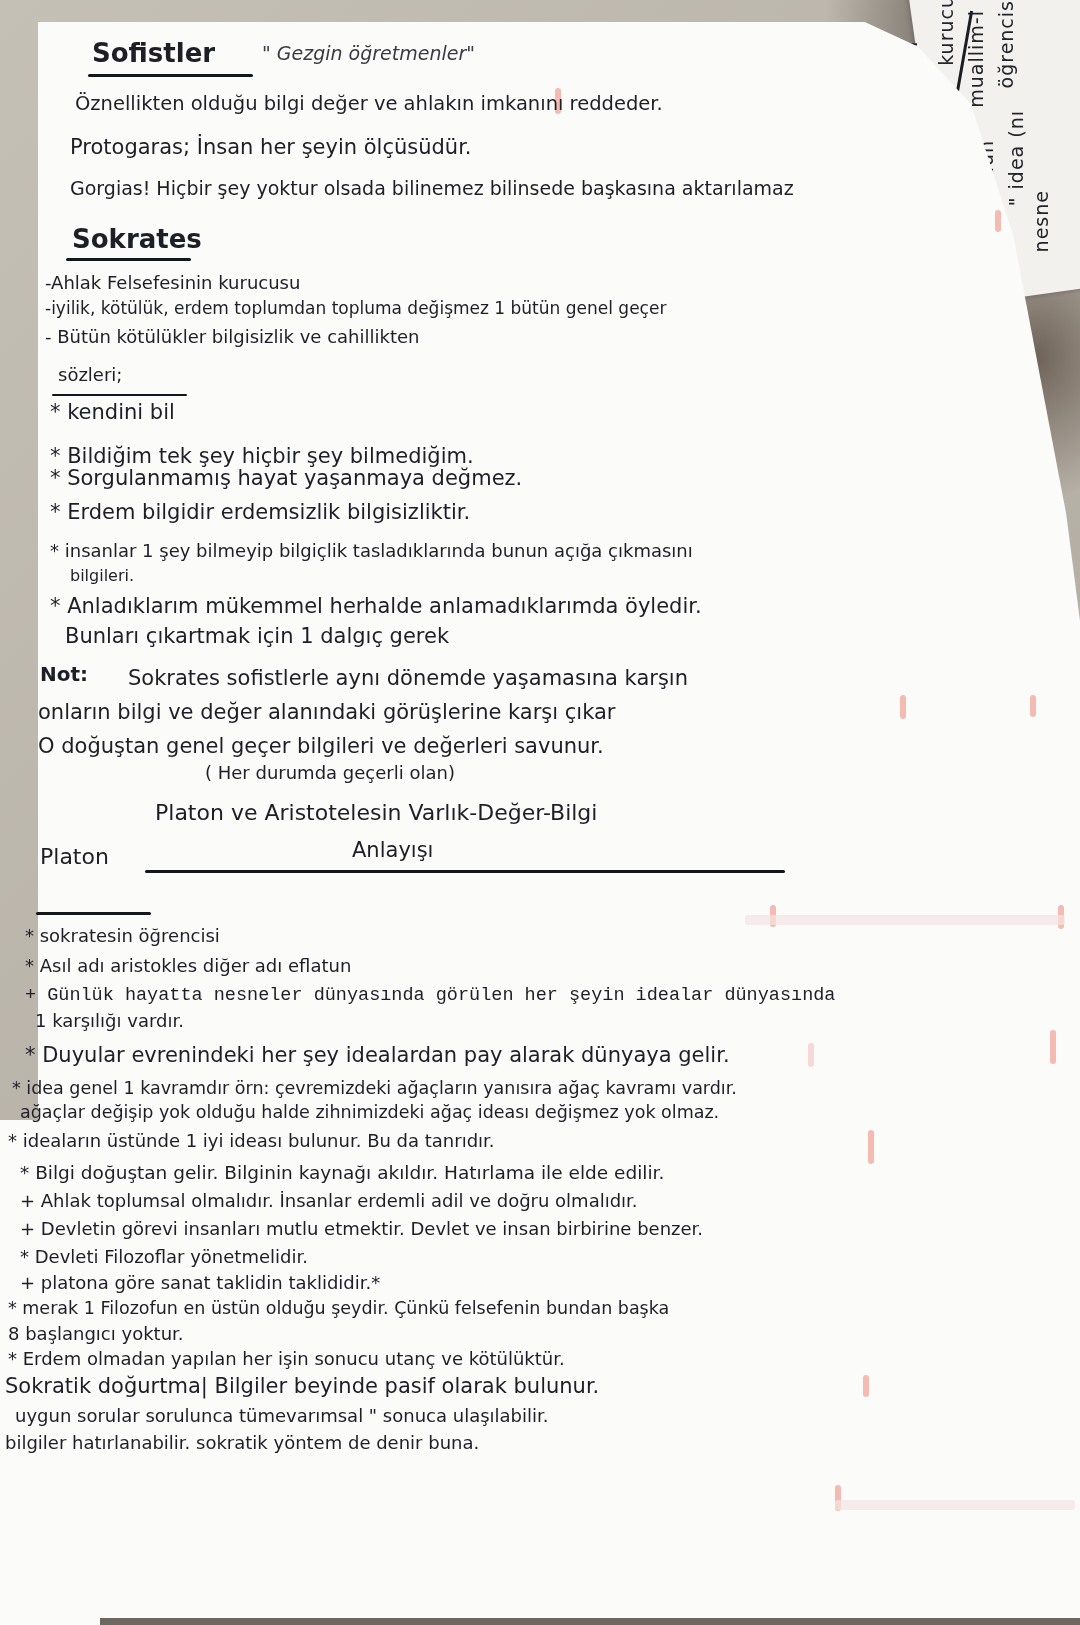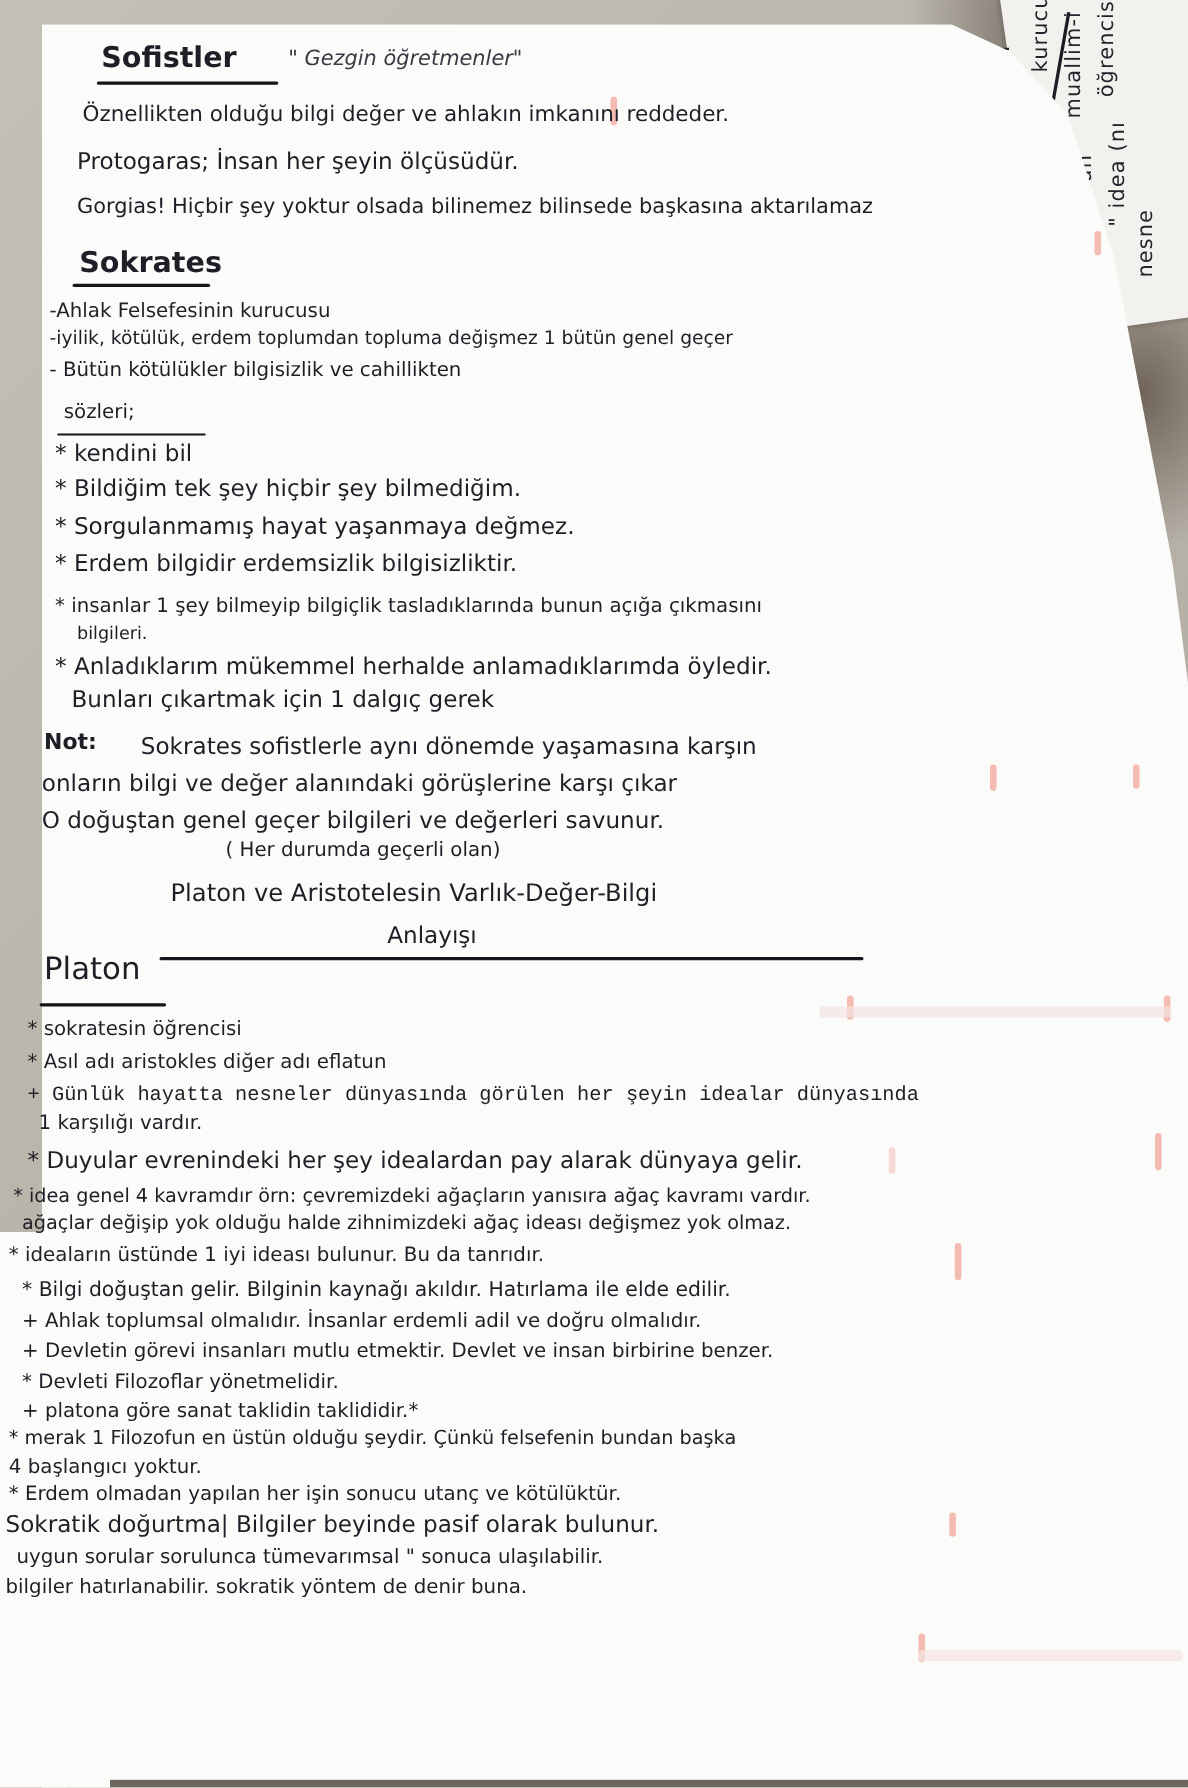--- a/index.html
+++ b/index.html
@@ -101,52 +101,52 @@
 
 <div class="line h" style="left:72px; top:224px;">Sokrates</div>
 <div class="ul" style="left:66px; top:258px; width:125px;"></div>
 <div class="line s" style="left:45px; top:272px;">-Ahlak Felsefesinin kurucusu</div>
 <div class="line s" style="left:45px; top:298px; font-size:17px;">-iyilik, kötülük, erdem toplumdan topluma değişmez 1 bütün genel geçer</div>
 <div class="line s" style="left:45px; top:326px;">- Bütün kötülükler bilgisizlik ve cahillikten</div>
 <div class="line s" style="left:58px; top:364px;">sözleri;</div>
 <div class="ul" style="left:52px; top:394px; width:135px; height:2px;"></div>
 
 <div class="line t" style="left:50px; top:400px;">* kendini bil</div>
-<div class="line t" style="left:50px; top:432px;">* Bildiğim tek şey hiçbir şey bilmediğim.</div>
+<div class="line t" style="left:50px; top:444px;">* Bildiğim tek şey hiçbir şey bilmediğim.</div>
 <div class="line t" style="left:50px; top:466px;">* Sorgulanmamış hayat yaşanmaya değmez.</div>
 <div class="line t" style="left:50px; top:500px;">* Erdem bilgidir erdemsizlik bilgisizliktir.</div>
 <div class="line s" style="left:50px; top:540px;">* insanlar 1 şey bilmeyip bilgiçlik tasladıklarında bunun açığa çıkmasını</div>
 <div class="line s" style="left:70px; top:566px; font-size:16px;">bilgileri.</div>
 <div class="line t" style="left:50px; top:594px;">* Anladıklarım mükemmel herhalde anlamadıklarımda öyledir.</div>
 <div class="line t" style="left:65px; top:624px;">Bunları çıkartmak için 1 dalgıç gerek</div>
 
 <div class="line h" style="left:40px; top:662px; font-size:20px;">Not:</div>
 <div class="line t" style="left:128px; top:666px;">Sokrates sofistlerle aynı dönemde yaşamasına karşın</div>
 <div class="line t" style="left:38px; top:700px;">onların bilgi ve değer alanındaki görüşlerine karşı çıkar</div>
 <div class="line t" style="left:38px; top:734px;">O doğuştan genel geçer bilgileri ve değerleri savunur.</div>
 <div class="line s" style="left:205px; top:762px;">( Her durumda geçerli olan)</div>
 
 <div class="line t" style="left:155px; top:800px; font-size:22px;">Platon ve Aristotelesin Varlık-Değer-Bilgi</div>
 <div class="line t" style="left:352px; top:838px;">Anlayışı</div>
 <div class="ul" style="left:145px; top:870px; width:640px;"></div>
 
-<div class="line h" style="left:40px; top:864px; font-weight:normal; font-size:28px;text-align:center;">Platon</div>
+<div class="line h" style="left:40px; top:844px; font-weight:normal; font-size:22px;text-align:center;">Platon</div>
 <div class="ul" style="left:36px; top:912px; width:115px;"></div>
 
 <div class="line s" style="left:25px; top:925px;text-align:center;">* sokratesin öğrencisi</div>
 <div class="line s" style="left:25px; top:955px;">* Asıl adı aristokles diğer adı eflatun</div>
 <div class="line s" style="left:25px; top:985px; font-size:18.5px;font-family:Liberation Mono, monospace;">+ Günlük hayatta nesneler dünyasında görülen her şeyin idealar dünyasında</div>
 <div class="line s" style="left:35px; top:1010px;">1 karşılığı vardır.</div>
 <div class="line t" style="left:25px; top:1043px;">* Duyular evrenindeki her şey idealardan pay alarak dünyaya gelir.</div>
-<div class="line s" style="left:12px; top:1078px; font-size:17.5px;">* idea genel 4 kavramdır örn: çevremizdeki ağaçların yanısıra ağaç kavramı vardır.</div>
+<div class="line s" style="left:12px; top:1078px; font-size:17.5px;">* idea genel 1 kavramdır örn: çevremizdeki ağaçların yanısıra ağaç kavramı vardır.</div>
 <div class="line s" style="left:20px; top:1102px; font-size:17.5px;">ağaçlar değişip yok olduğu halde zihnimizdeki ağaç ideası değişmez yok olmaz.</div>
 <div class="line s" style="left:8px; top:1130px;">* ideaların üstünde 1 iyi ideası bulunur. Bu da tanrıdır.</div>
 <div class="line s" style="left:20px; top:1162px; font-size:18.5px;">* Bilgi doğuştan gelir. Bilginin kaynağı akıldır. Hatırlama ile elde edilir.</div>
 <div class="line s" style="left:20px; top:1190px;">+ Ahlak toplumsal olmalıdır. İnsanlar erdemli adil ve doğru olmalıdır.</div>
 <div class="line s" style="left:20px; top:1218px;">+ Devletin görevi insanları mutlu etmektir. Devlet ve insan birbirine benzer.</div>
 <div class="line s" style="left:20px; top:1246px;">* Devleti Filozoflar yönetmelidir.</div>
 <div class="line s" style="left:20px; top:1272px;">+ platona göre sanat taklidin taklididir.*</div>
 <div class="line s" style="left:8px; top:1298px; font-size:17.5px;">* merak 1 Filozofun en üstün olduğu şeydir. Çünkü felsefenin bundan başka</div>
-<div class="line s" style="left:8px; top:1323px;">4 başlangıcı yoktur.</div>
+<div class="line s" style="left:8px; top:1323px;">8 başlangıcı yoktur.</div>
 <div class="line s" style="left:8px; top:1348px;">* Erdem olmadan yapılan her işin sonucu utanç ve kötülüktür.</div>
 <div class="line t" style="left:5px; top:1374px;">Sokratik doğurtma| Bilgiler beyinde pasif olarak bulunur.</div>
 <div class="line s" style="left:15px; top:1405px;">uygun sorular sorulunca tümevarımsal " sonuca ulaşılabilir.</div>
 <div class="line s" style="left:5px; top:1432px;">bilgiler hatırlanabilir. sokratik yöntem de denir buna.</div>
 
 </body></html>

